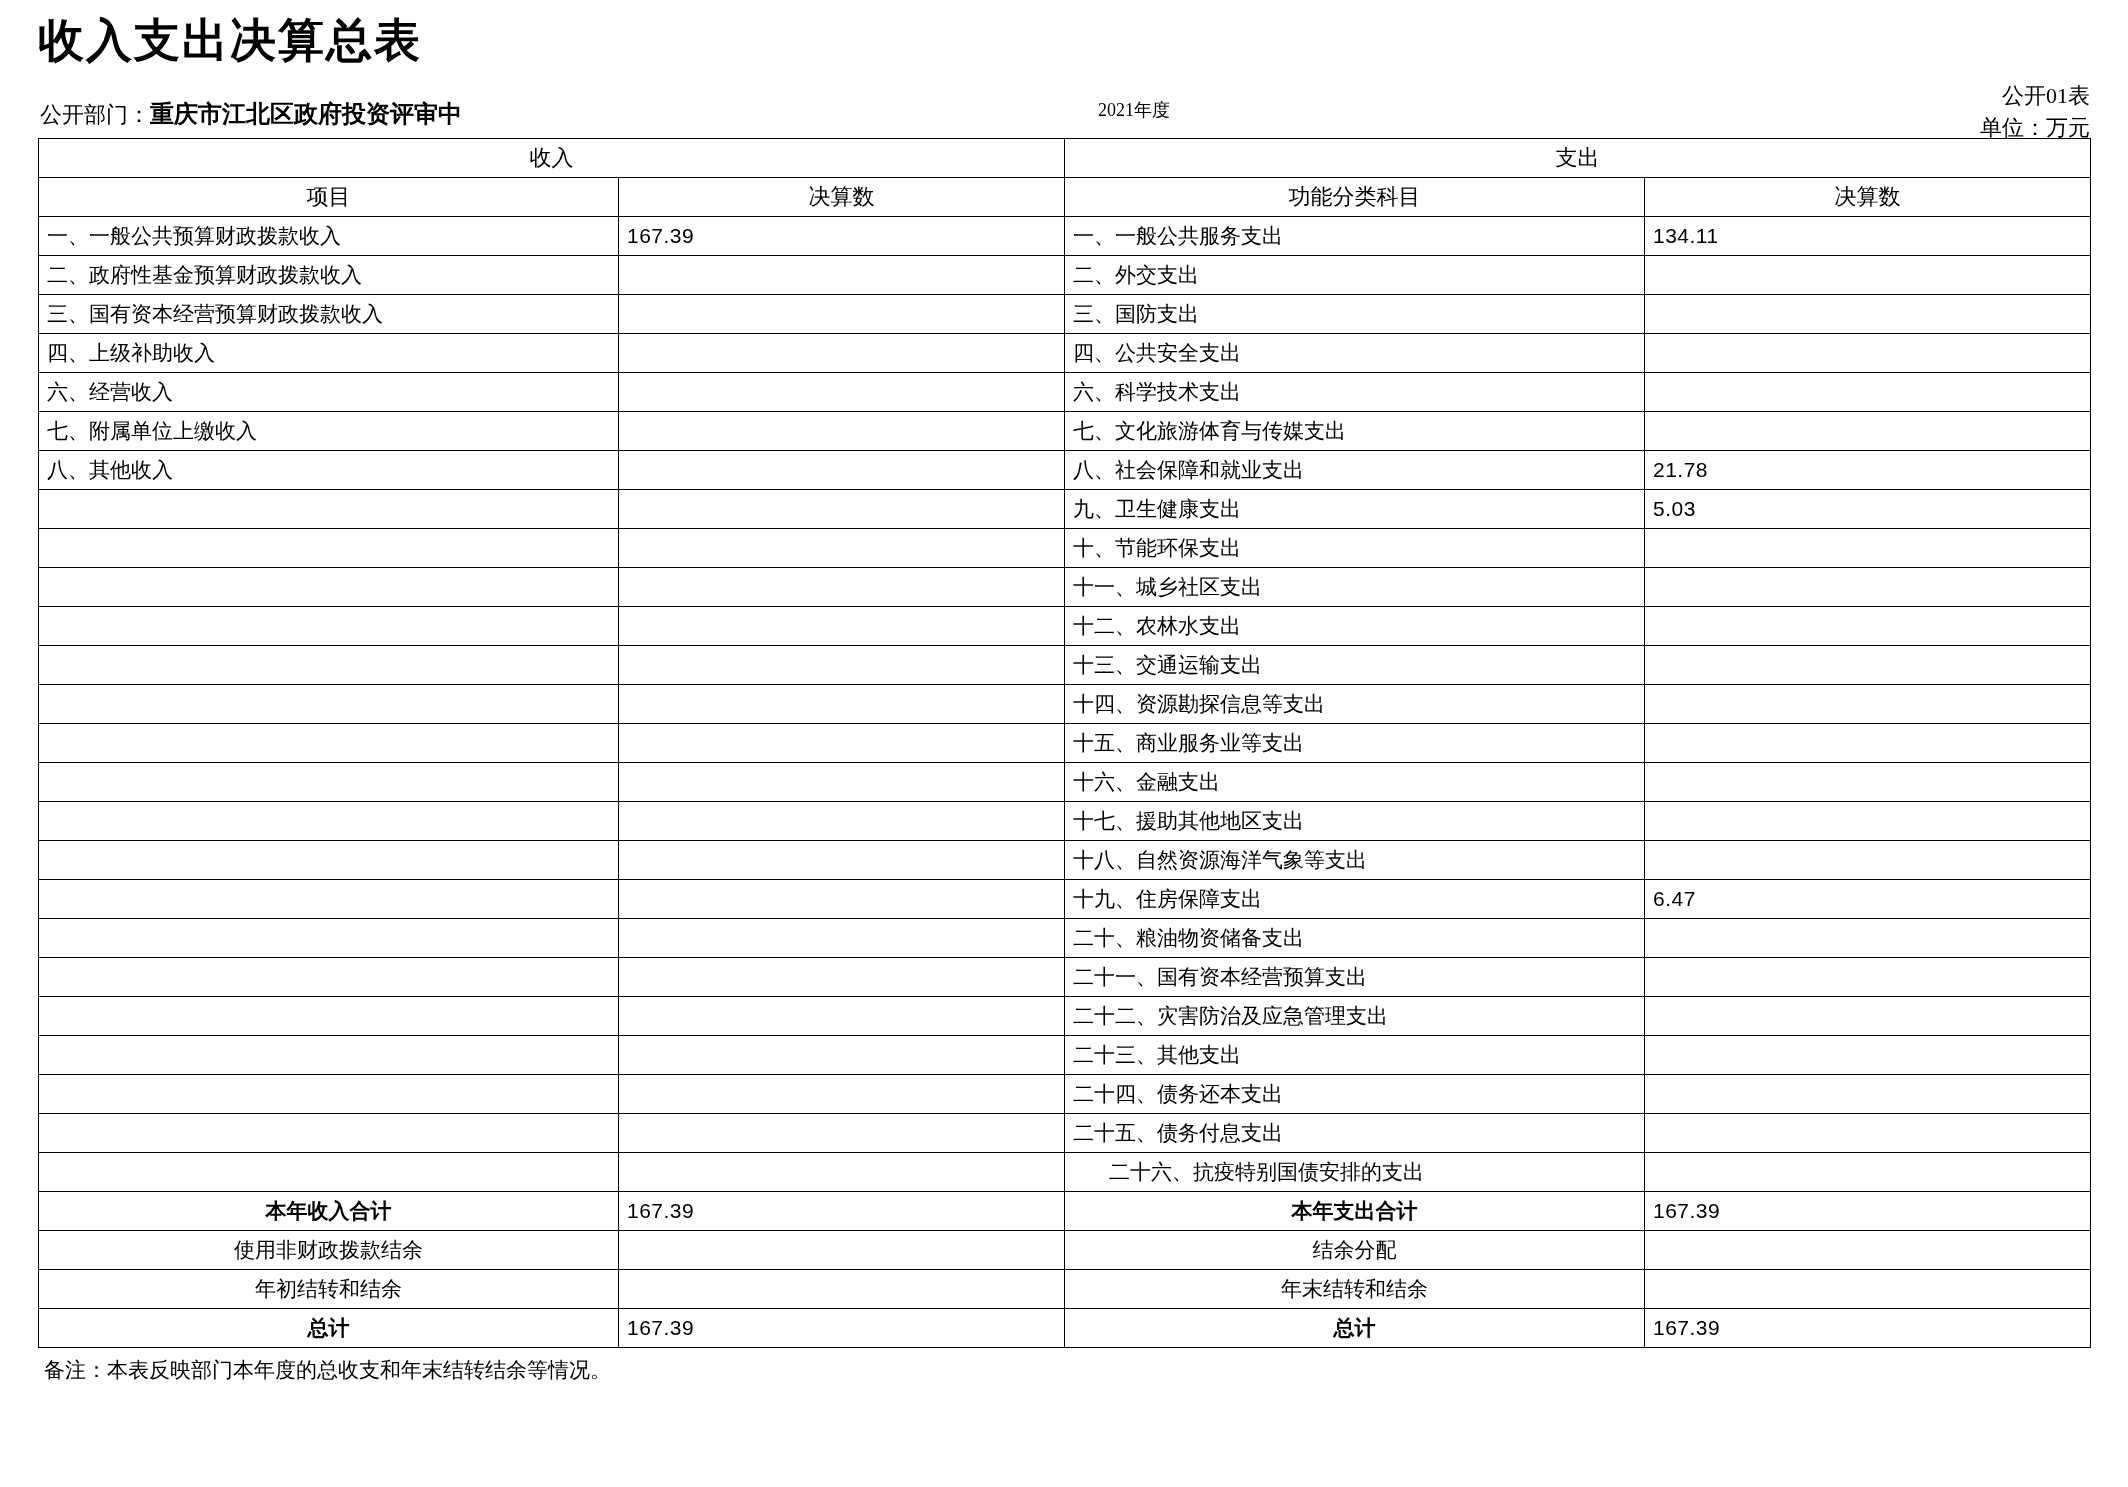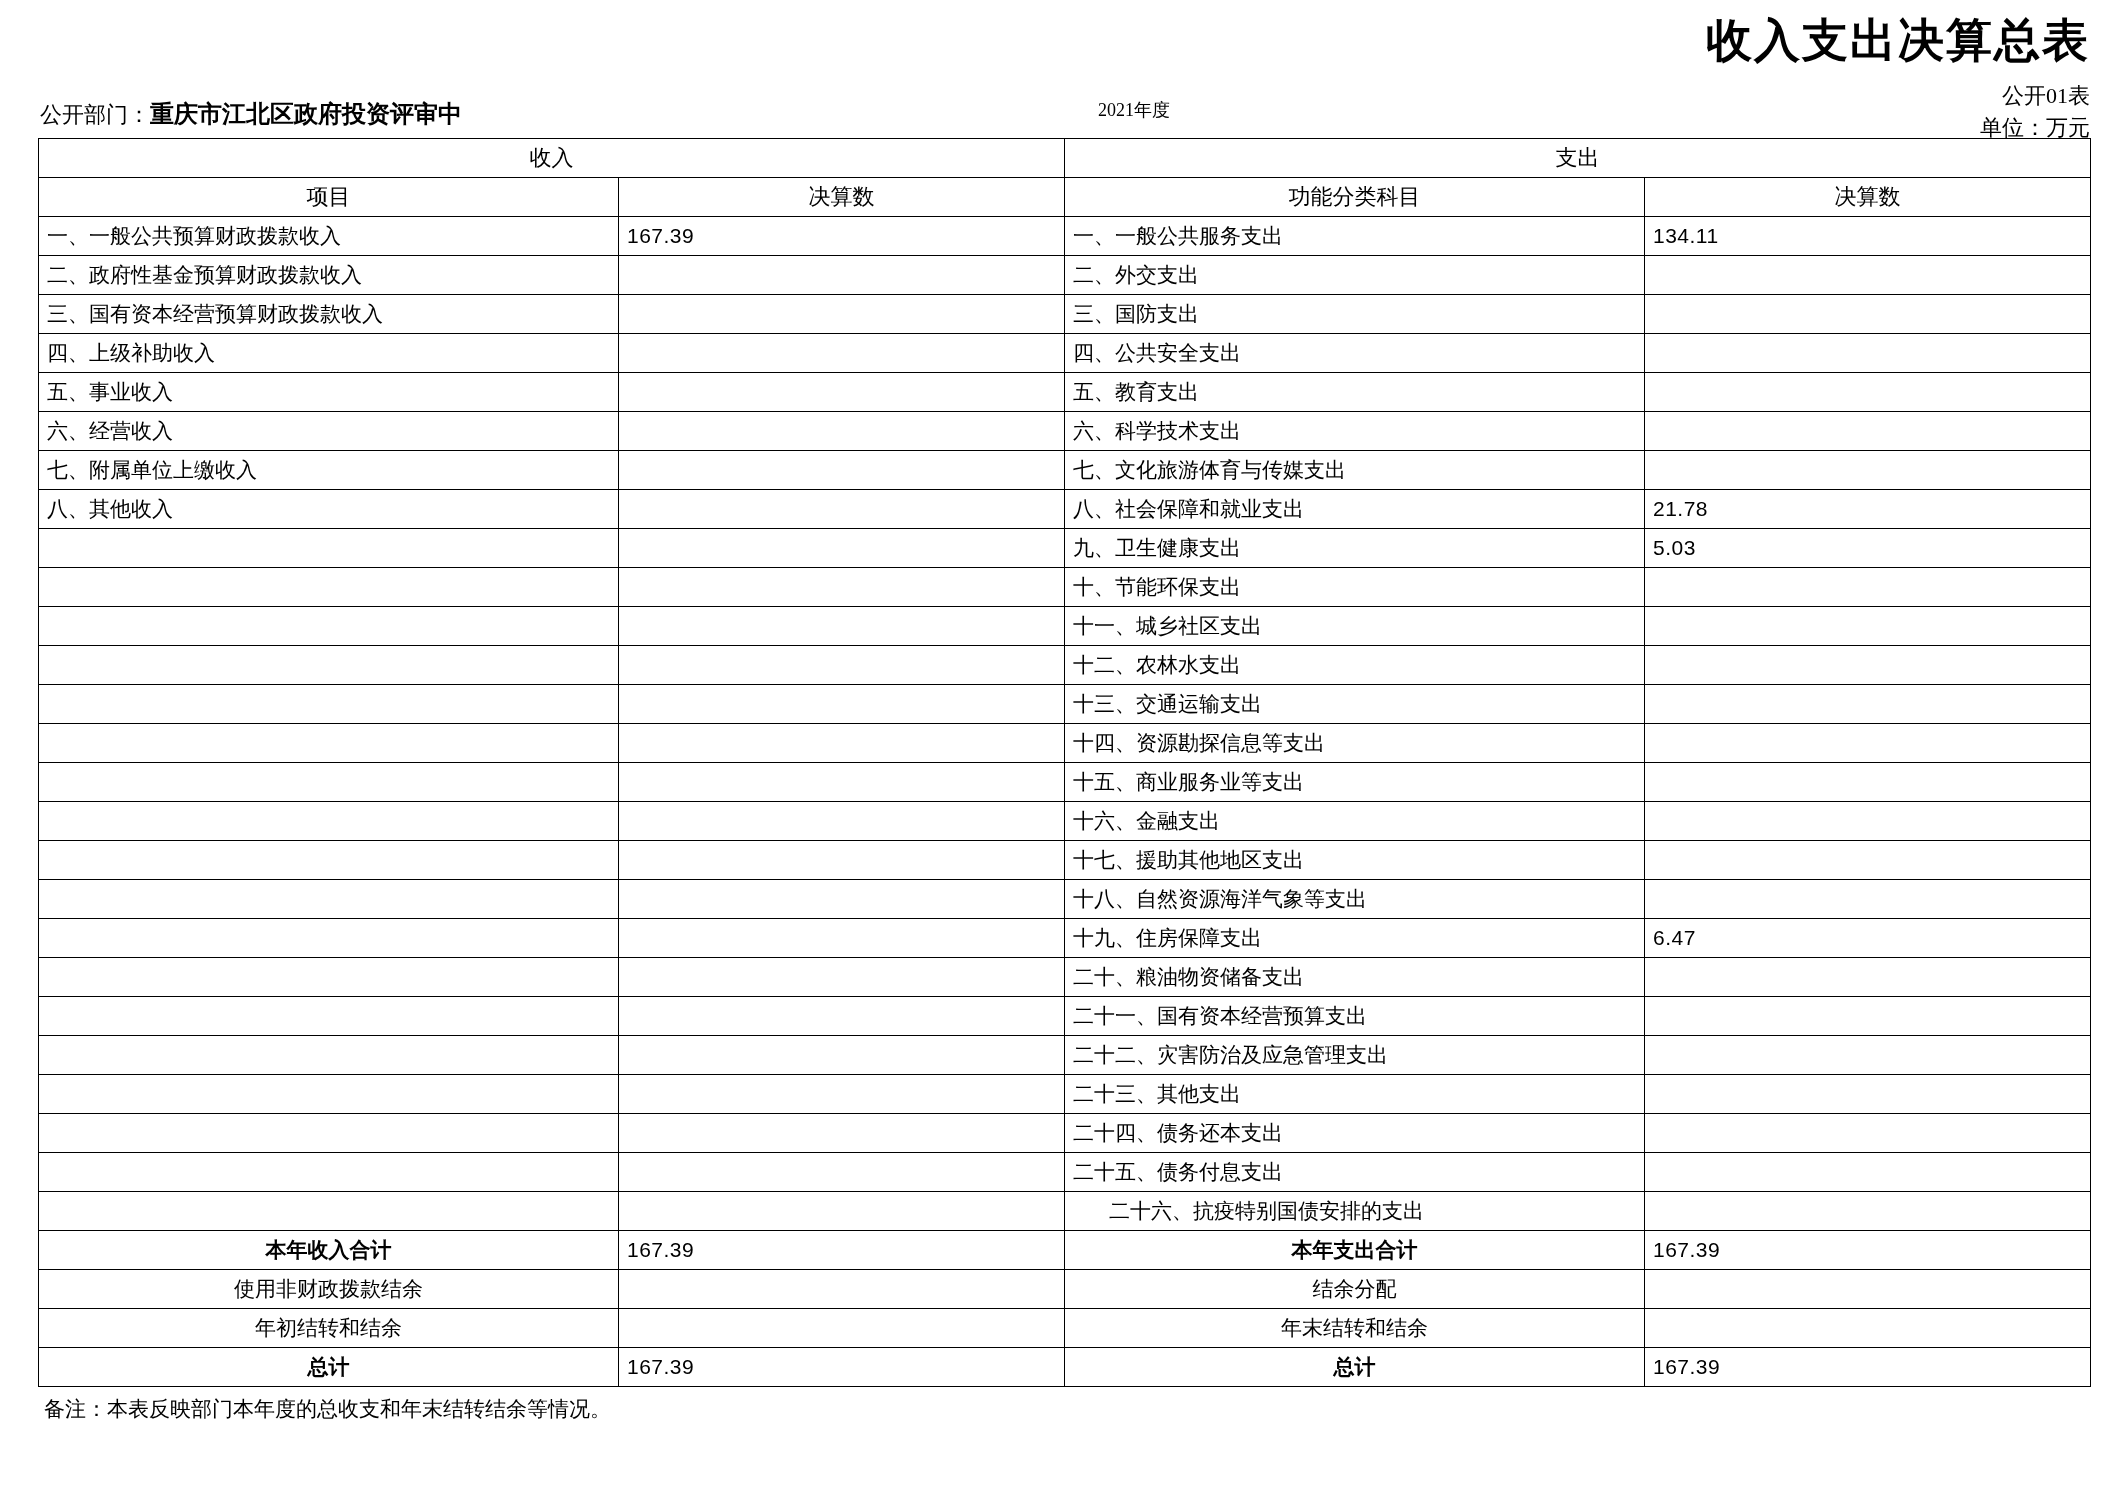--- a/index.html
+++ b/index.html
@@ -15,21 +15,21 @@
     overflow: hidden;
   }
   .page {
     position: relative;
     width: 2128px;
     height: 1487px;
     box-sizing: border-box;
     padding: 0 38px;
   }
   .doc-title {
-    text-align: right;
+    text-align: left;
     font-family: "Liberation Sans", "DejaVu Sans", sans-serif;
     font-weight: bold;
     font-size: 46px;
     letter-spacing: 2px;
     margin-top: 10px;
     margin-bottom: 4px;
   }
   .meta-right {
     text-align: right;
     font-size: 22px;
@@ -167,26 +167,20 @@
           <td class="label">三、国防支出</td>
           <td class="num"></td>
         </tr>
       <tr>
           <td class="label">四、上级补助收入</td>
           <td class="num"></td>
           <td class="label">四、公共安全支出</td>
           <td class="num"></td>
         </tr>
       <tr>
-          <td class="label">五、事业收入</td>
-          <td class="num"></td>
-          <td class="label">五、教育支出</td>
-          <td class="num"></td>
-        </tr>
-      <tr>
           <td class="label">六、经营收入</td>
           <td class="num"></td>
           <td class="label">六、科学技术支出</td>
           <td class="num"></td>
         </tr>
       <tr>
           <td class="label">七、附属单位上缴收入</td>
           <td class="num"></td>
           <td class="label">七、文化旅游体育与传媒支出</td>
           <td class="num"></td>

